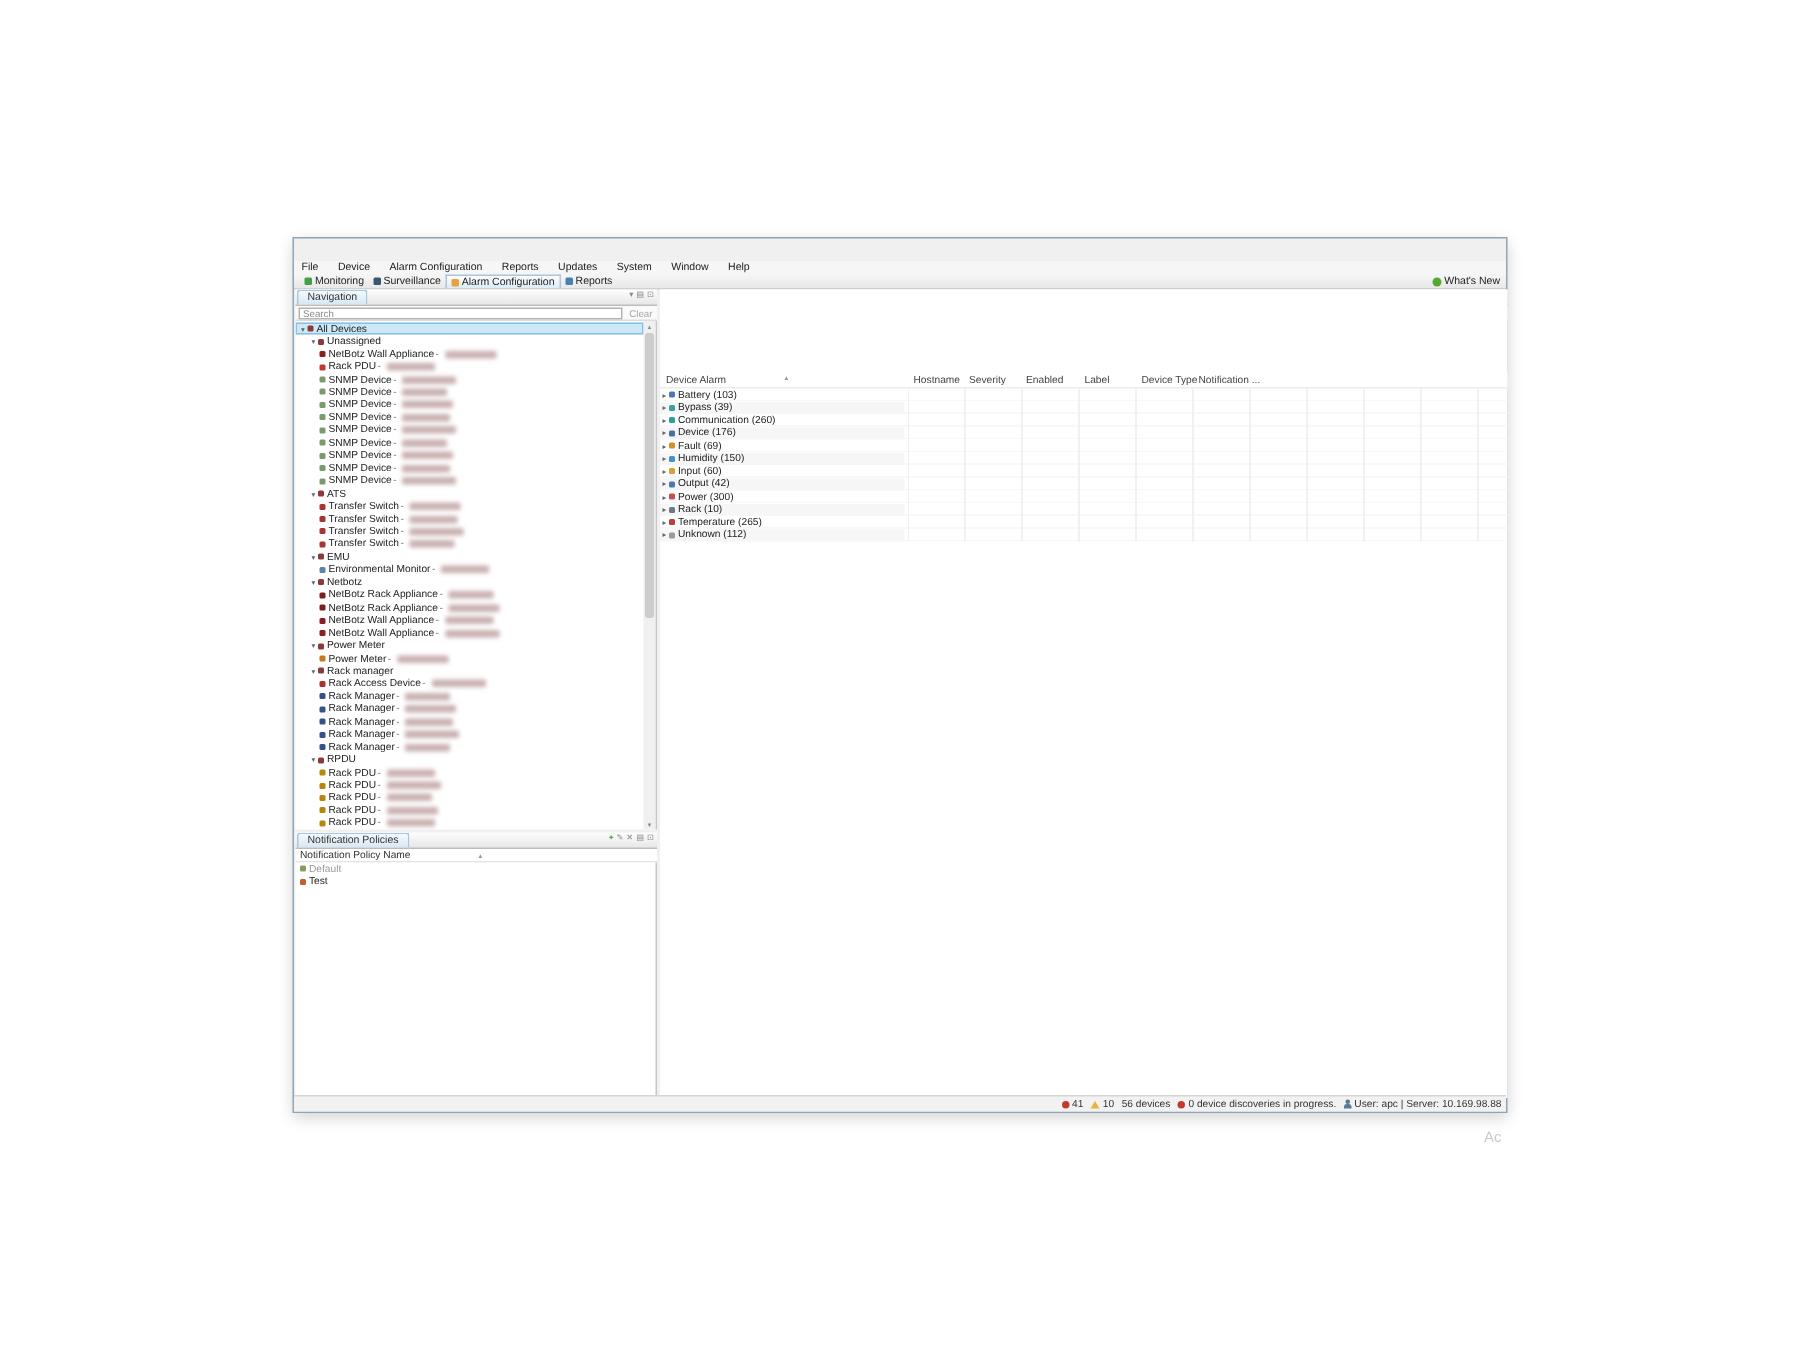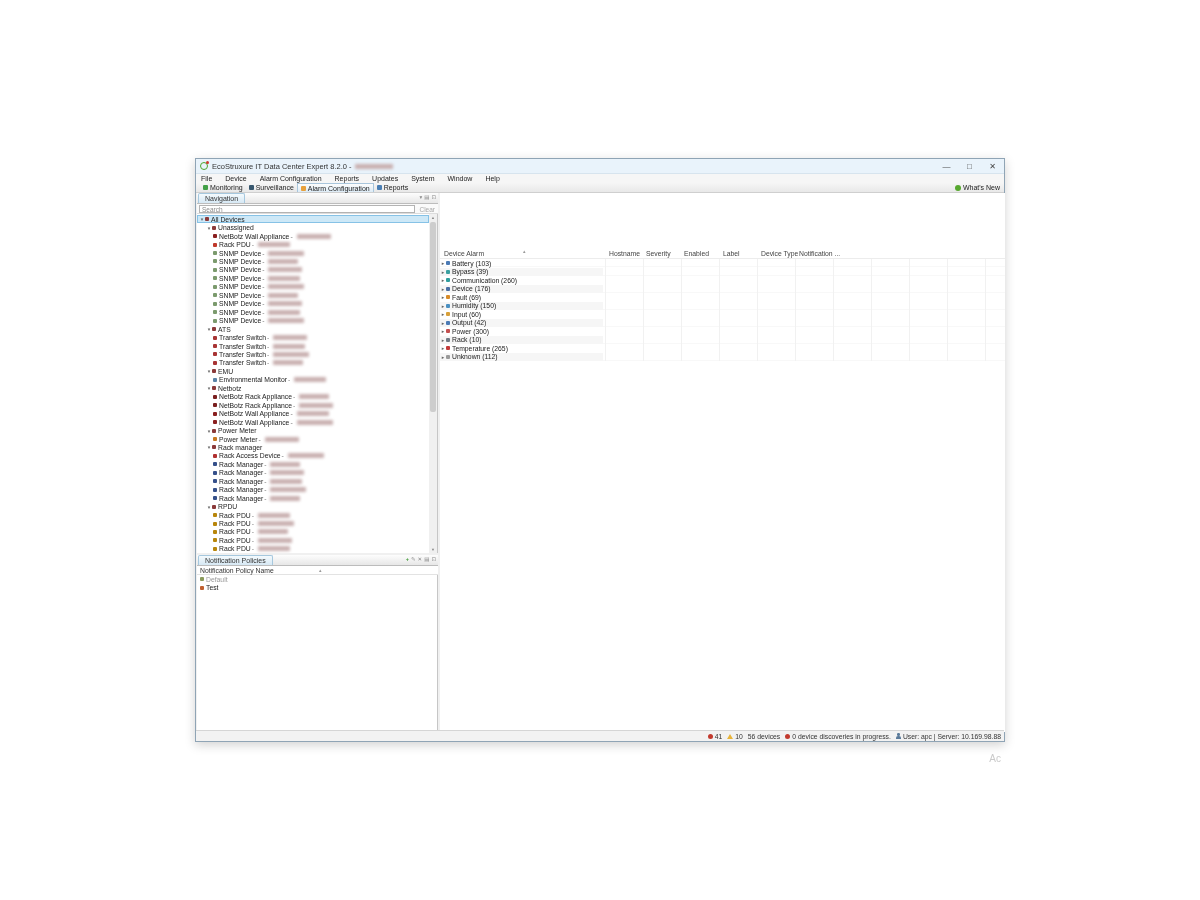--- a/index.html
+++ b/index.html
@@ -106,30 +106,20 @@
   .person::after { content:""; position:absolute; left:0; bottom:0; width:5px; height:2.8px;
     background:#5a7a9a; border-radius:2px 2px 0 0; }
   .seg { display:flex; align-items:center; gap:2px; }
 </style>
 </head>
 <body>
 
 <div id="canvas">
   <div id="app-window">
 
-    <div class="title-bar">
-      <span class="app-icon"></span>
-      <span class="title-text">EcoStruxure IT Data Center Expert 8.2.0 -</span>
-      <span class="blur-chip" style="width:38px"></span>
-      <div class="win-controls">
-        <span class="win-btn">—</span>
-        <span class="win-btn">□</span>
-        <span class="win-btn">✕</span>
-      </div>
-    </div>
 
     <div class="menu-bar">
         <span class="menu-item">File</span>
         <span class="menu-item">Device</span>
         <span class="menu-item">Alarm Configuration</span>
         <span class="menu-item">Reports</span>
         <span class="menu-item">Updates</span>
         <span class="menu-item">System</span>
         <span class="menu-item">Window</span>
         <span class="menu-item">Help</span>

